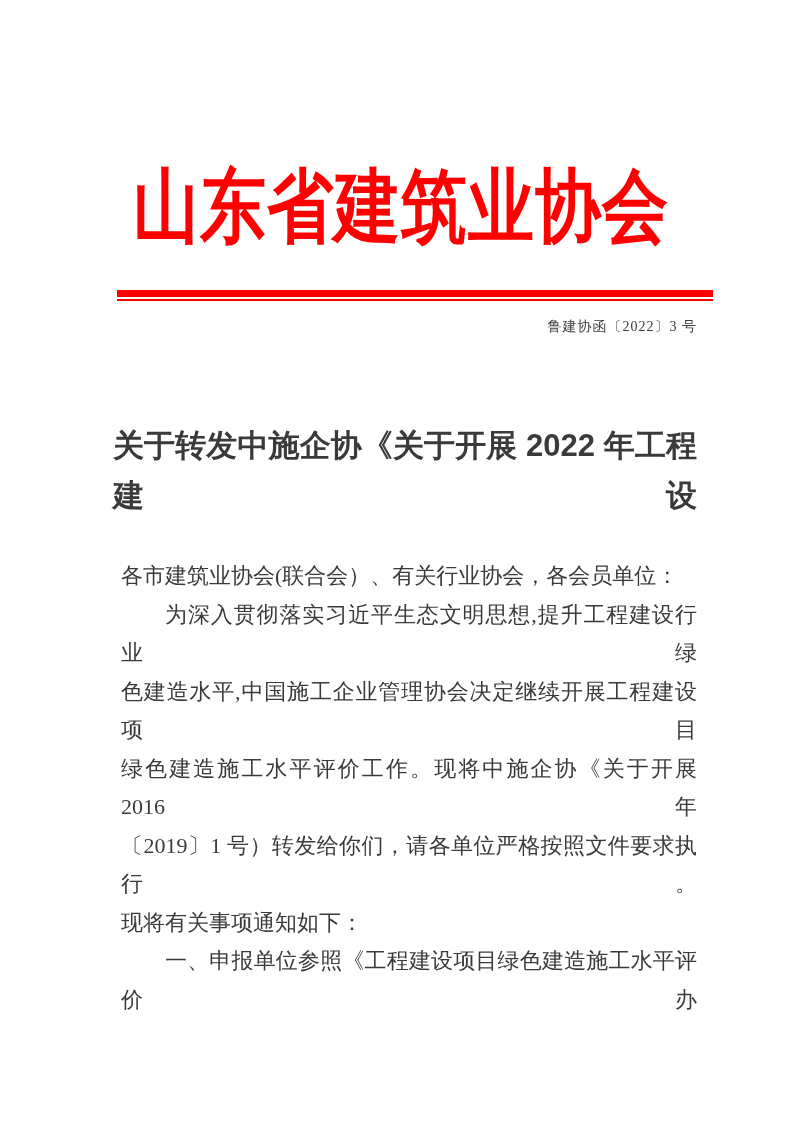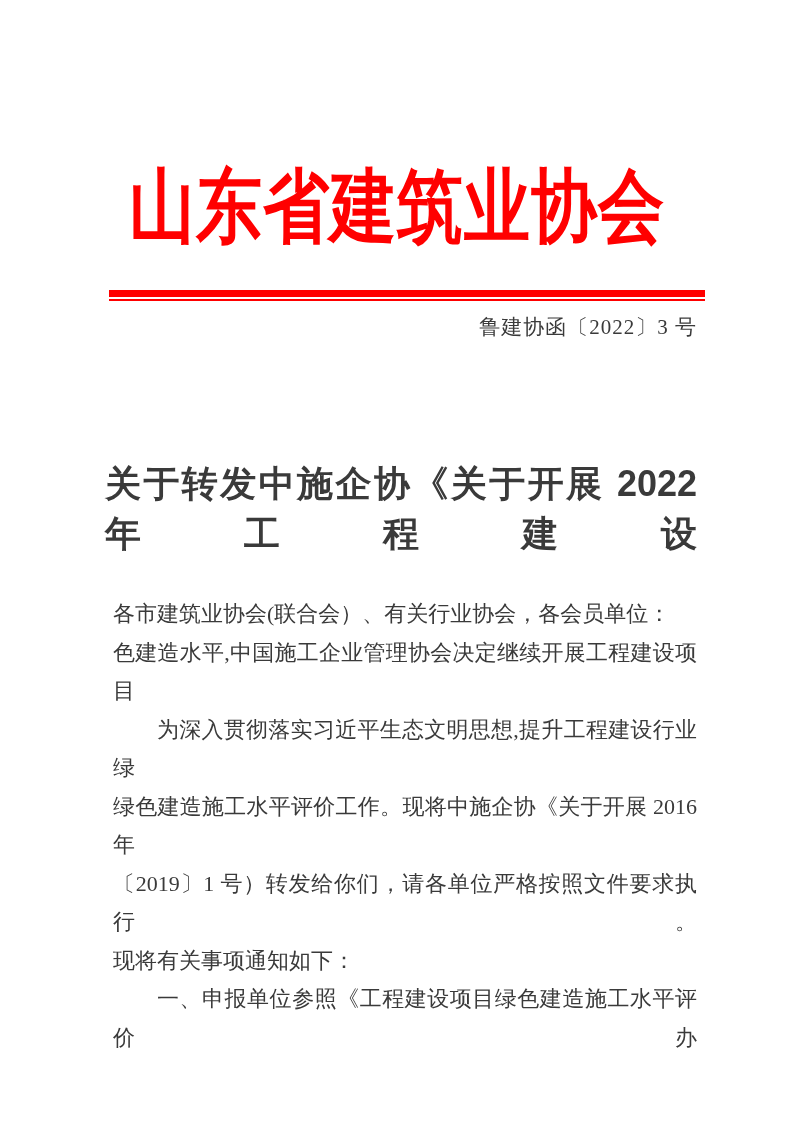--- a/index.html
+++ b/index.html
@@ -6,20 +6,21 @@
   html, body { background: #ffffff; }
   .page {
     position: relative;
     width: 794px;
     height: 1123px;
     margin: 0 auto;
     background: #ffffff;
     overflow: hidden;
     font-family: "Liberation Serif", "DejaVu Serif", serif;
     color: #3a3a3a;
+    padding-left: 8px;
   }
   .content {
     padding: 0 97px 0 105px; 
   }
   
   .org-title {
     margin-top: 158px;
     text-align: center;
     color: #ff0000;
     font-family: "Liberation Serif", "DejaVu Serif", serif;
@@ -33,31 +34,31 @@
   }
   
   .red-rule { margin-top: 52px; margin-left: 4px; width: 596px; }
   .red-rule .bar  { height: 7px; background: #ff0000; }
   .red-rule .gap  { height: 2px; background: #ffffff; }
   .red-rule .thin { height: 2px; background: #ff0000; }
   
   .doc-number {
     margin-top: 14px;
     text-align: right;
-    font-size: 21px;
+    font-size: 14px;
     line-height: 24px;
     color: #3a3a3a;
     letter-spacing: 1px;
   }
   
   .doc-title {
-    margin-top: 120px;
+    margin-top: 82px;
     font-family: "Liberation Sans", "DejaVu Sans", sans-serif;
     font-weight: bold;
-    font-size: 36px;
+    font-size: 31px;
     color: #3a3a3a;
   }
   .doc-title .tline {
     line-height: 50px;
     text-align: justify;
     text-align-last: justify;
     text-justify: inter-character;
   }
   
   .body-text {
@@ -96,22 +97,22 @@
 
     <div class="doc-title">
       <div class="tline">关于转发中施企协《关于开展 2022 年工程建设</div>
     </div>
 
     <div class="body-text">
 
       <div class="line">各市建筑业协会(联合会）、有关行业协会，各会员单位：</div>
 
       <div>
+        <div class="line j ind">为深入贯彻落实习近平生态文明思想,提升工程建设行业绿</div>
         <div class="line j">色建造水平,中国施工企业管理协会决定继续开展工程建设项目</div>
-        <div class="line j ind">为深入贯彻落实习近平生态文明思想,提升工程建设行业绿</div>
         <div class="line j">绿色建造施工水平评价工作。现将中施企协《关于开展 2016 年</div>
         <div class="line j">〔2019〕1 号）转发给你们，请各单位严格按照文件要求执行。</div>
         <div class="line">现将有关事项通知如下：</div>
       </div>
 
       <div>
         <div class="line j ind">一、申报单位参照《工程建设项目绿色建造施工水平评价办</div>
 
       </div>
 

